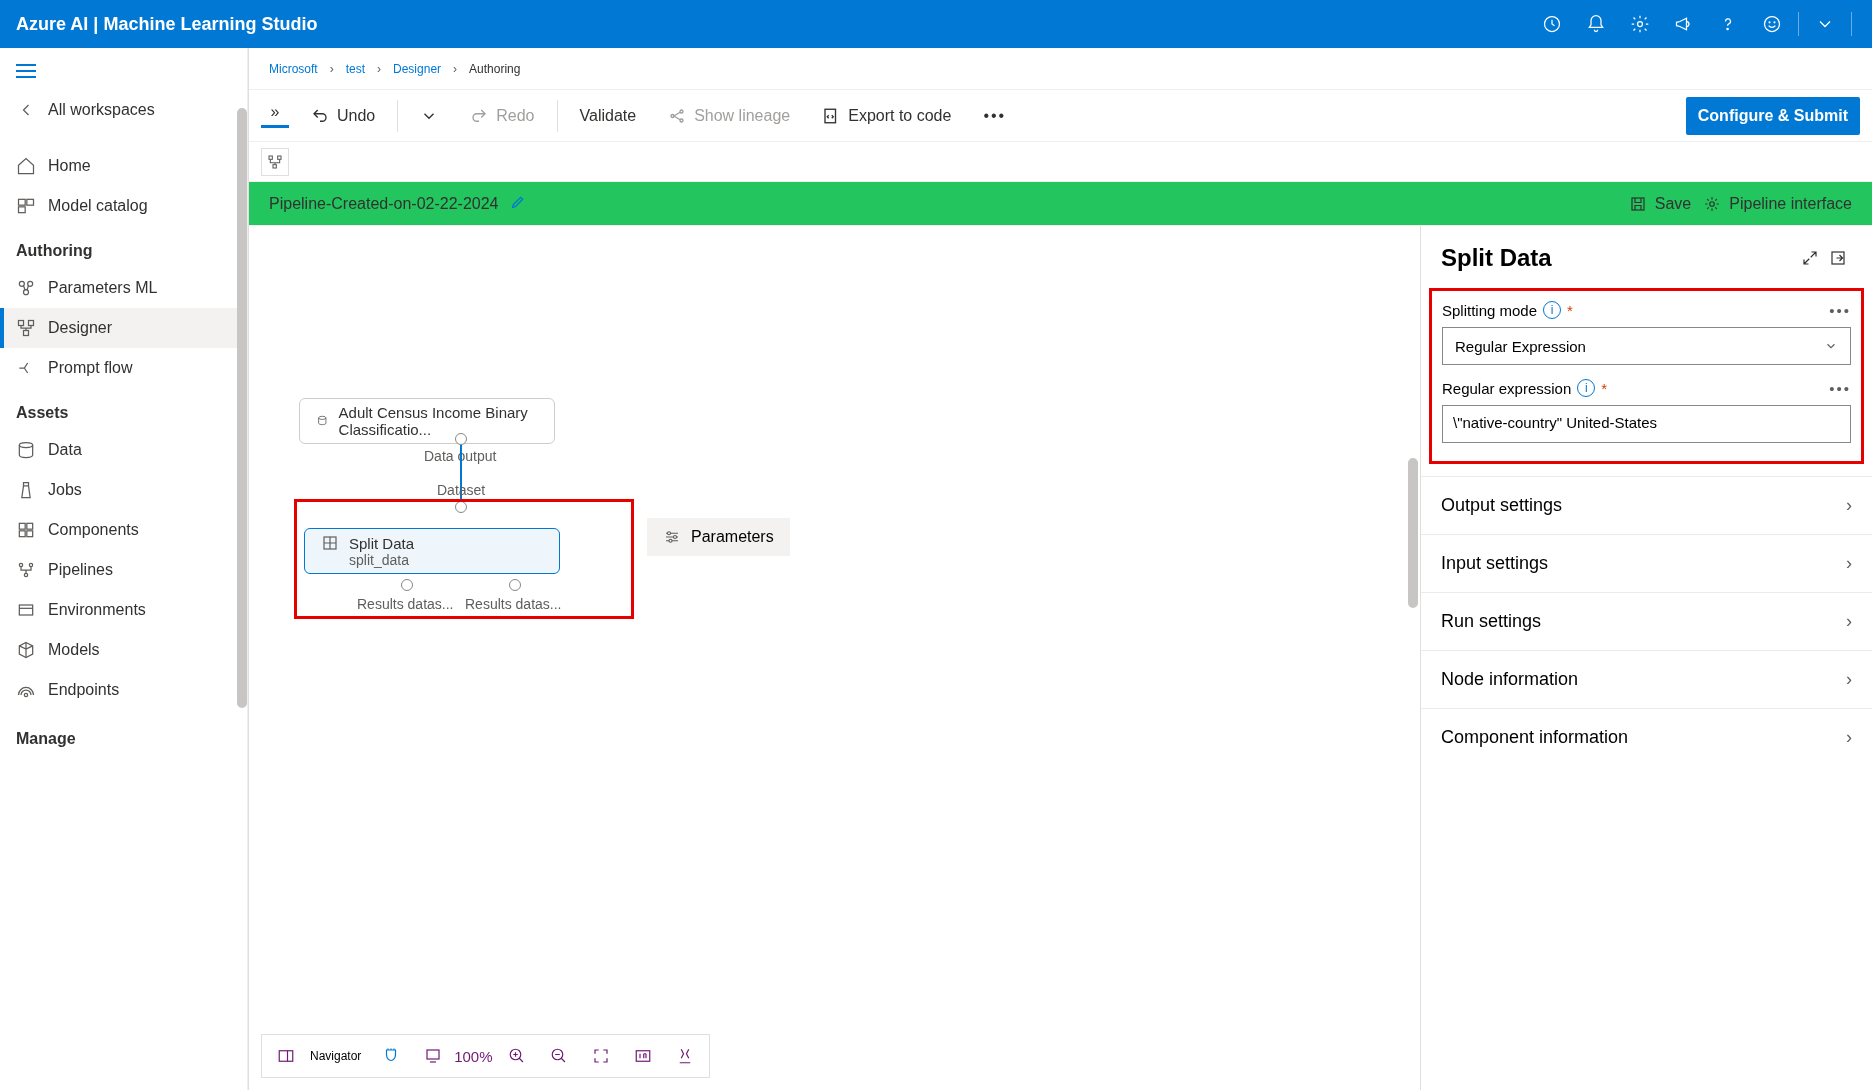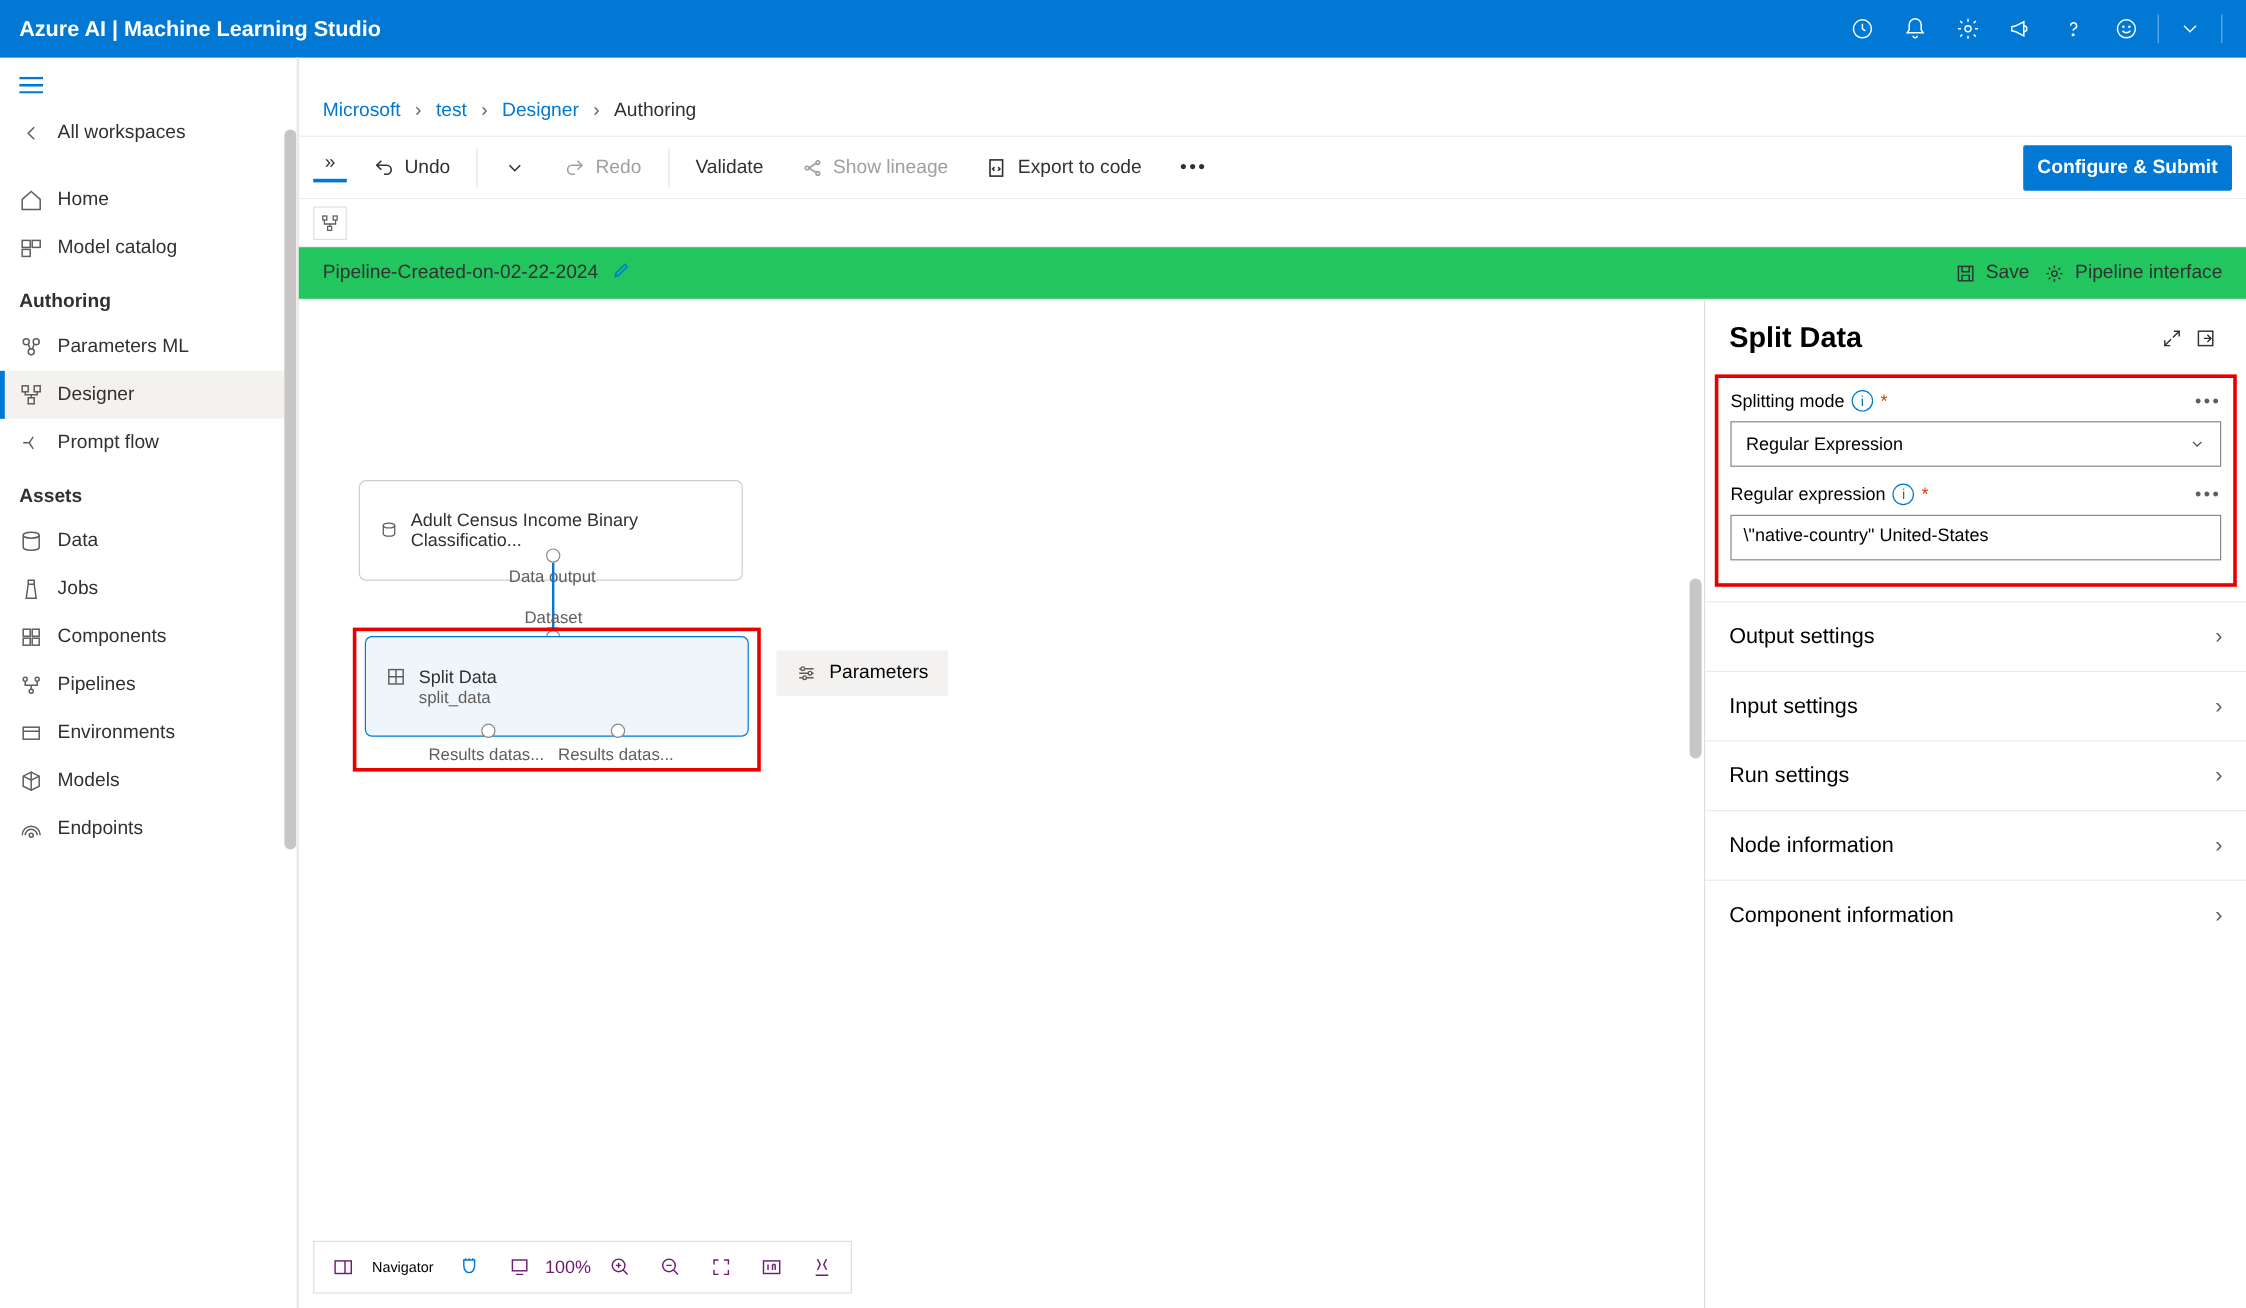--- a/index.html
+++ b/index.html
@@ -14,21 +14,21 @@
 .sidebar { width: 248px; border-right: 1px solid #eee; overflow-y: auto; padding-top: 8px; position: relative; }
 .sidebar .burger { padding: 8px 16px; cursor: pointer; }
 .sidebar .burger svg { width: 20px; height: 14px; stroke: #0078d4; stroke-width: 2; }
 .side-item { display: flex; align-items: center; gap: 12px; padding: 10px 16px; font-size: 16px; color: #323130; cursor: pointer; }
 .side-item.active { background: #f3f2f1; position: relative; }
 .side-item.active::before { content:""; position:absolute; left:0; top:0; bottom:0; width:4px; background:#0078d4; }
 .side-item svg { width: 20px; height: 20px; stroke: #605e5c; fill: none; stroke-width: 1.5; }
 .side-head { padding: 16px 16px 8px; font-size: 16px; font-weight: 600; color: #323130; }
 .scrollbar-fake { position: absolute; right: 0; top: 60px; width: 10px; height: 600px; background: #c8c6c4; border-radius: 5px; }
 .main { flex: 1; display: flex; flex-direction: column; position: relative; border-left: 1px solid #e1dfdd; }
-.breadcrumb { height: 42px; display: flex; align-items: center; gap: 12px; padding: 12px 20px; font-size: 16px; border-bottom: 1px solid #eee; margin-top: 24px; }
+.breadcrumb { height: 42px; display: flex; align-items: center; gap: 12px; padding: 12px 20px; font-size: 12px; border-bottom: 1px solid #eee; }
 .breadcrumb a { color: #0078d4; cursor: pointer; }
 .breadcrumb .sep { color: #605e5c; }
 .breadcrumb .cur { color: #323130; }
 .toolbar { height: 52px; display: flex; align-items: center; gap: 12px; padding: 0 12px; border-bottom: 1px solid #eee; }
 .toolbar .tbtn { display: flex; align-items: center; gap: 8px; padding: 6px 10px; font-size: 16px; color: #323130; cursor: pointer; }
 .toolbar .tbtn.disabled { color: #a19f9d; }
 .toolbar .tbtn svg { width: 18px; height: 18px; stroke: currentColor; fill: none; stroke-width: 1.8; }
 .toolbar .vsep { width: 1px; height: 32px; background: #e1dfdd; }
 .toolbar .chev-toggle { width: 28px; text-align:center; cursor:pointer; color:#323130; padding-bottom:4px; }
 .toolbar .chev-toggle.active { border-bottom: 3px solid #0078d4; }
@@ -36,21 +36,21 @@
 .toolbar .primary { background: #0078d4; color: #fff; padding: 10px 12px; font-size: 16px; font-weight: 600; border-radius: 2px; cursor: pointer; }
 .subbar { height: 40px; border-bottom: 1px solid #eee; display:flex; align-items:center; padding:0 12px; }
 .subbar .mini-icon { width:28px; height:28px; border:1px solid #e1dfdd; display:flex; align-items:center; justify-content:center; cursor:pointer; }
 .titlebar { height: 44px; display:flex; align-items:center; padding:0 20px; gap:12px; border-bottom:1px solid #eee; background:#22c55e; }
 .titlebar .pname { font-size: 16px; color:#323130; }
 .titlebar .edit-icon { color:#0078d4; cursor:pointer; }
 .titlebar .spacer { flex:1; }
 .titlebar .tright { display:flex; align-items:center; gap:8px; font-size:16px; color:#323130; cursor:pointer; }
 .canvas-wrap { flex:1; display:flex; position:relative; }
 .canvas { flex:1; position:relative; background:#fff; }
-.node { position:absolute; background:#fff; border:1px solid #cdcdcd; border-radius:6px; padding:24px 16px; width:320px; }
+.node { position:absolute; background:#fff; border:1px solid #cdcdcd; border-radius:6px; padding:5px 16px; width:256px;margin-top:22px; }
 .node.sel { border:1px solid #0078d4; background:#eef6fc; }
 .node .ntitle { display:flex; align-items:center; gap:10px; font-size:15px; color:#323130; }
 .node .nsub { font-size:14px; color:#605e5c; margin-left:28px; }
 .port { position:absolute; width:12px; height:12px; border:1px solid #888; border-radius:50%; background:#fff; }
 .port-label { position:absolute; font-size:14px; color:#605e5c; white-space:nowrap; }
 .params-pill { position:absolute; background:#f3f2f1; padding:10px 16px; font-size:16px; display:flex; align-items:center; gap:10px; cursor:pointer; }
 .redbox { position:absolute; border:3px solid #e60000; pointer-events:none; }
 .bottombar { position:absolute; left:12px; bottom:12px; height:44px; background:#fff; border:1px solid #e1dfdd; display:flex; align-items:center; gap:6px; padding:0 6px; }
 .bottombar .bb { width:36px; height:36px; display:flex; align-items:center; justify-content:center; cursor:pointer; color:#701a75; }
 .bottombar .bb svg { width:18px; height:18px; stroke:currentColor; fill:none; stroke-width:1.6; }
@@ -222,20 +222,21 @@
         <span>Models</span>
       </div>
     <div class="side-item">
         <svg viewBox="0 0 24 24">
           <path d="M6 18a6 6 0 1 1 12 0"></path>
           <path d="M3 18a9 9 0 1 1 18 0"></path>
           <circle cx="12" cy="18" r="2"></circle>
         </svg>
         <span>Endpoints</span>
       </div>
+    <div class="side-head" style="padding-top:20px">Manage</div>
     <div class="scrollbar-fake"></div>
   </div>
 
   <div class="main">
     <div class="breadcrumb">
       <a>Microsoft</a>
       <span class="sep">›</span>
       <a>test</a>
       <span class="sep">›</span>
       <a>Designer</a>

